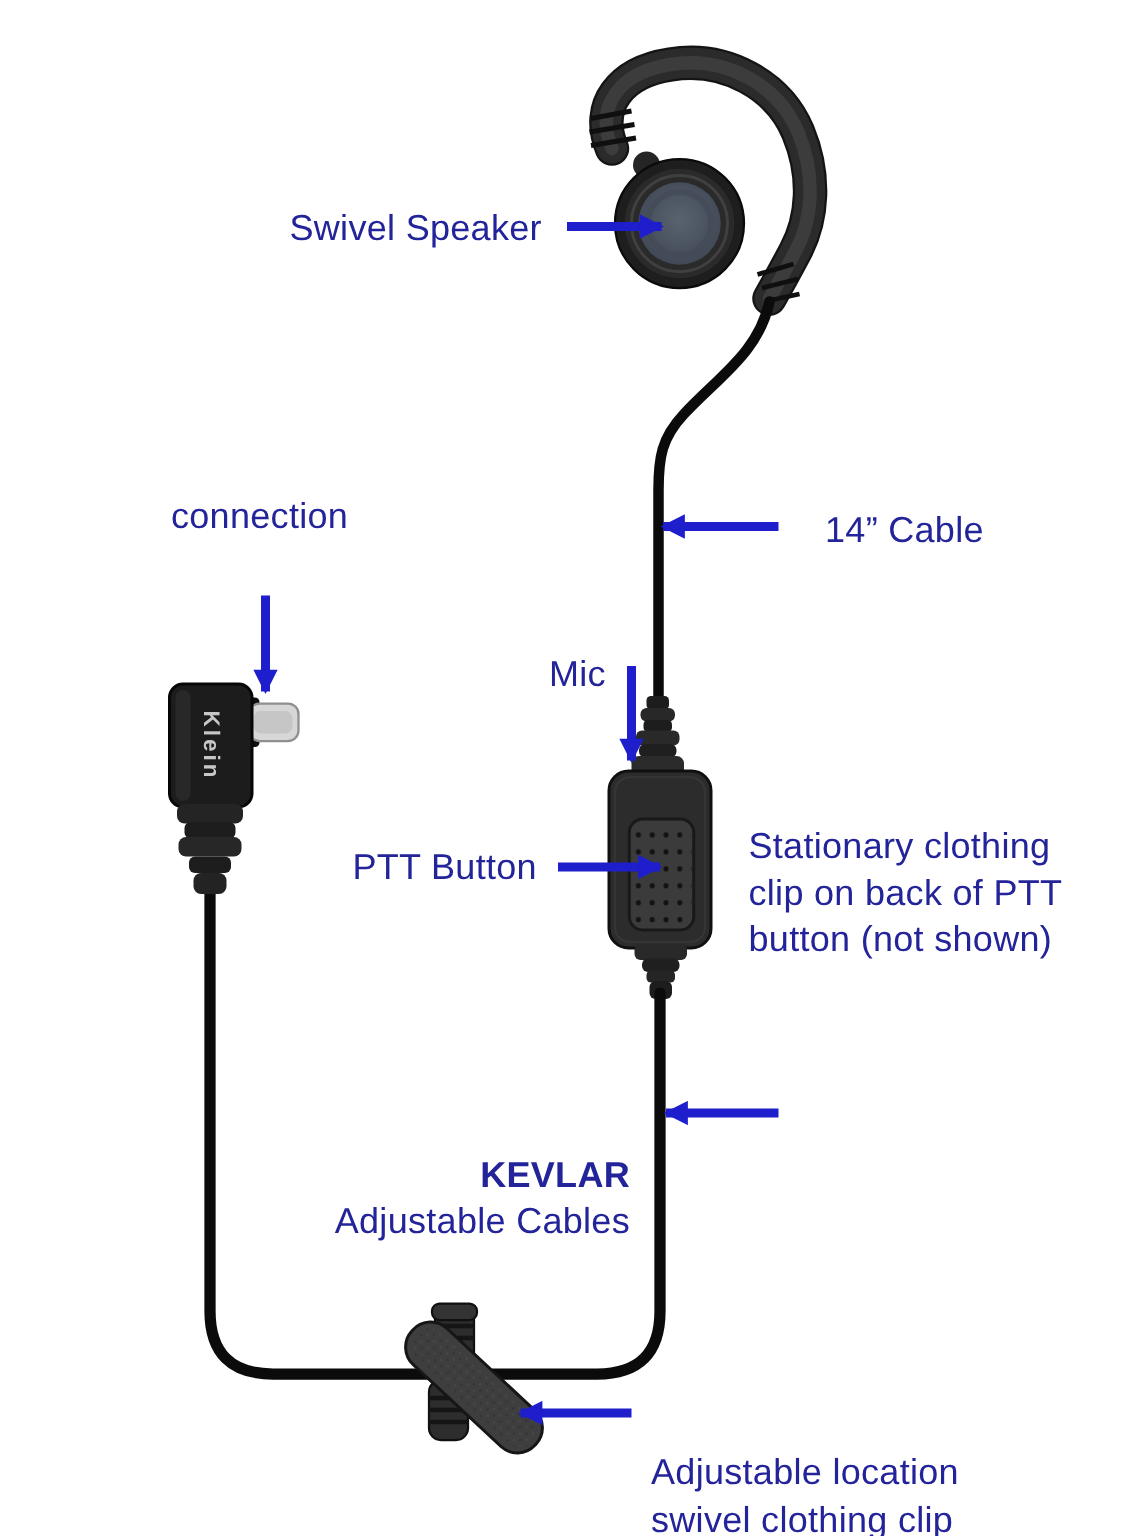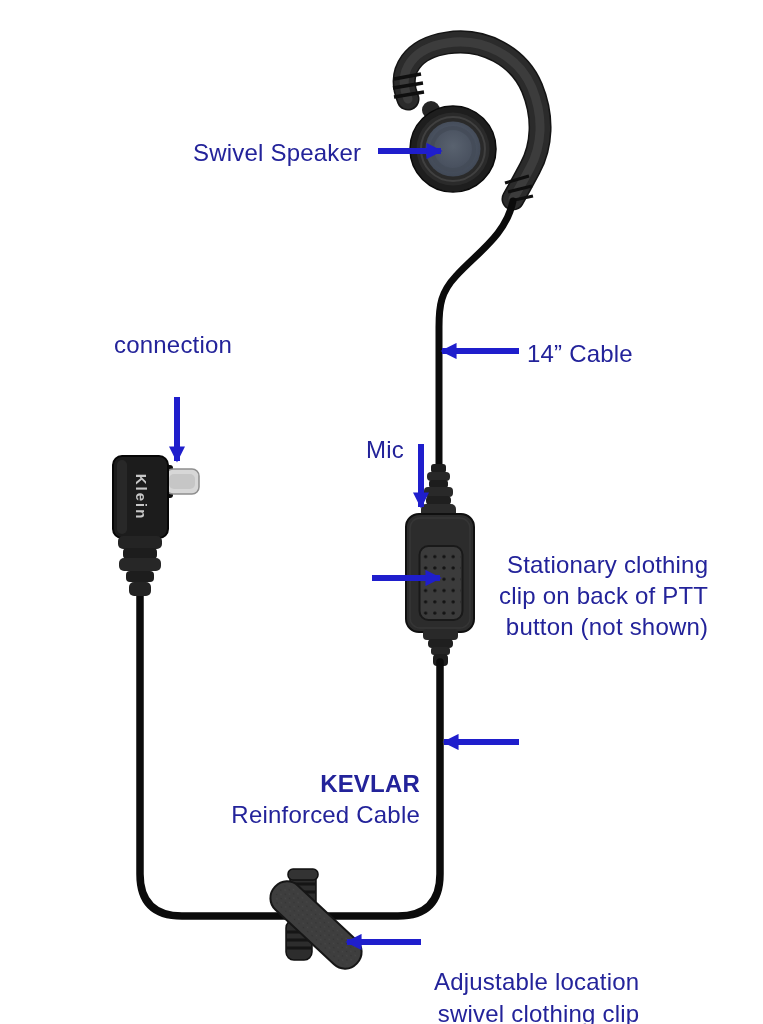--- a/index.html
+++ b/index.html
@@ -11,26 +11,25 @@
     font-family:"Liberation Sans", sans-serif;
   }
   .art{position:absolute;left:0;top:0;width:763px;height:1024px;}
   .label{
     position:absolute;
     color:#23239a;
     font-size:24px;
     line-height:31px;
     white-space:nowrap;
     letter-spacing:0.2px;
-    text-align:right;
   }
   .label div{white-space:nowrap;}
   .lbl-swivel-speaker{left:193px;top:137px;}
   .lbl-usb{left:114px;top:329px;}
-  .lbl-cable14{left:527px;top:338px;}
+  .lbl-cable14{left:550px;top:338px;}
   .lbl-mic{left:366px;top:434px;}
   .lbl-ptt{left:235px;top:563px;}
   .lbl-stationary{left:499px;top:525px;margin-top:24px;}
   .lbl-cable32{left:528px;top:729px;}
   .lbl-kevlar{left:176px;top:768px;width:244px;text-align:right;white-space:normal;}
   .lbl-kevlar .bold-line{font-weight:bold;}
   .lbl-clip{left:434px;top:966px;line-height:32px;}
 </style>
 </head>
 <body>
@@ -160,31 +159,32 @@
   <div class="label lbl-swivel-speaker">Swivel Speaker</div>
 
   <div class="label lbl-usb">
     <div>connection</div>
   </div>
 
   <div class="label lbl-cable14">14” Cable</div>
 
   <div class="label lbl-mic">Mic</div>
 
+  <div class="label lbl-ptt">PTT Button</div>
 
   <div class="label lbl-stationary">
     <div>Stationary clothing</div>
     <div>clip on back of PTT</div>
     <div>button (not shown)</div>
   </div>
 
 
   <div class="label lbl-kevlar">
     <div class="bold-line">KEVLAR</div>
-    <div>Reinforced Cable</div>
+    <div>Adjustable Cables</div>
   </div>
 
   <div class="label lbl-clip">
     <div>Adjustable location</div>
     <div>swivel clothing clip</div>
   </div>
 
 </div>
 
 </body></html>

